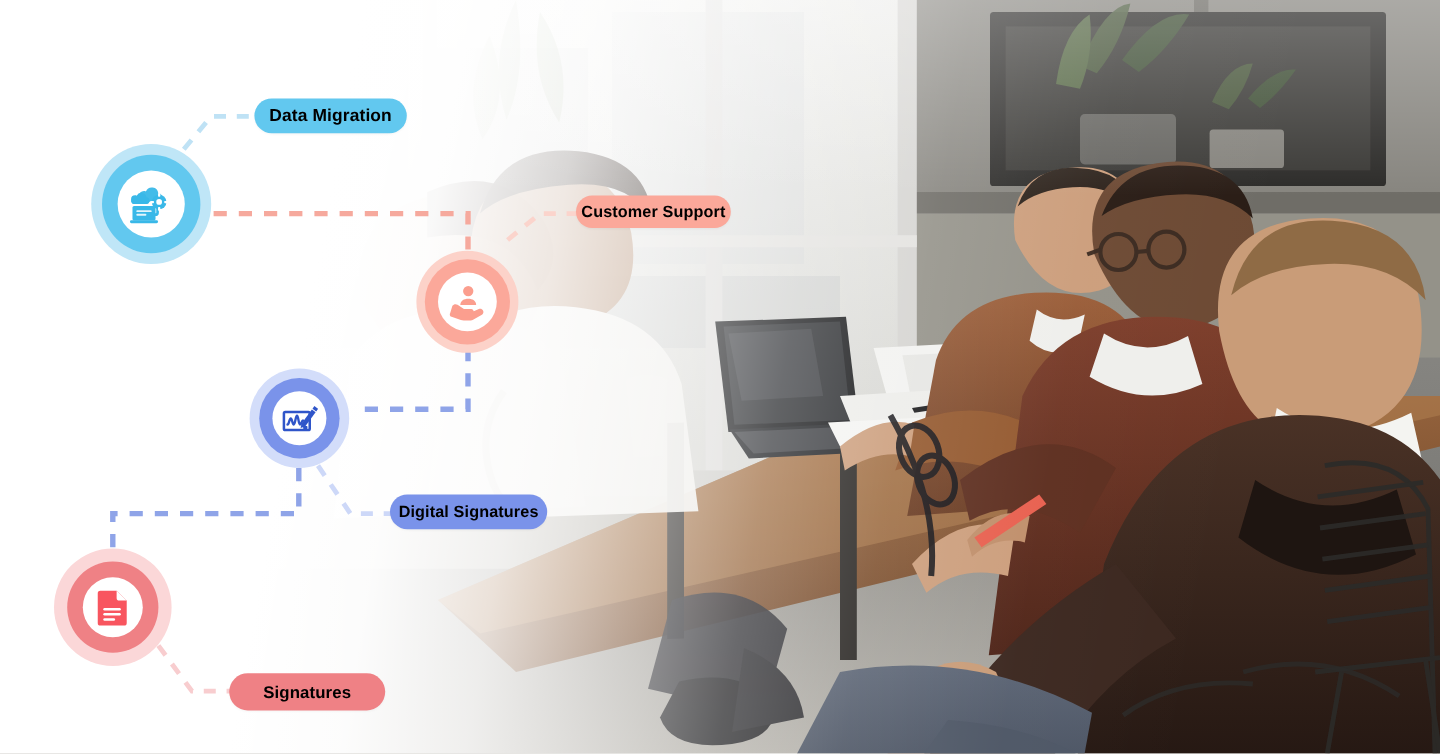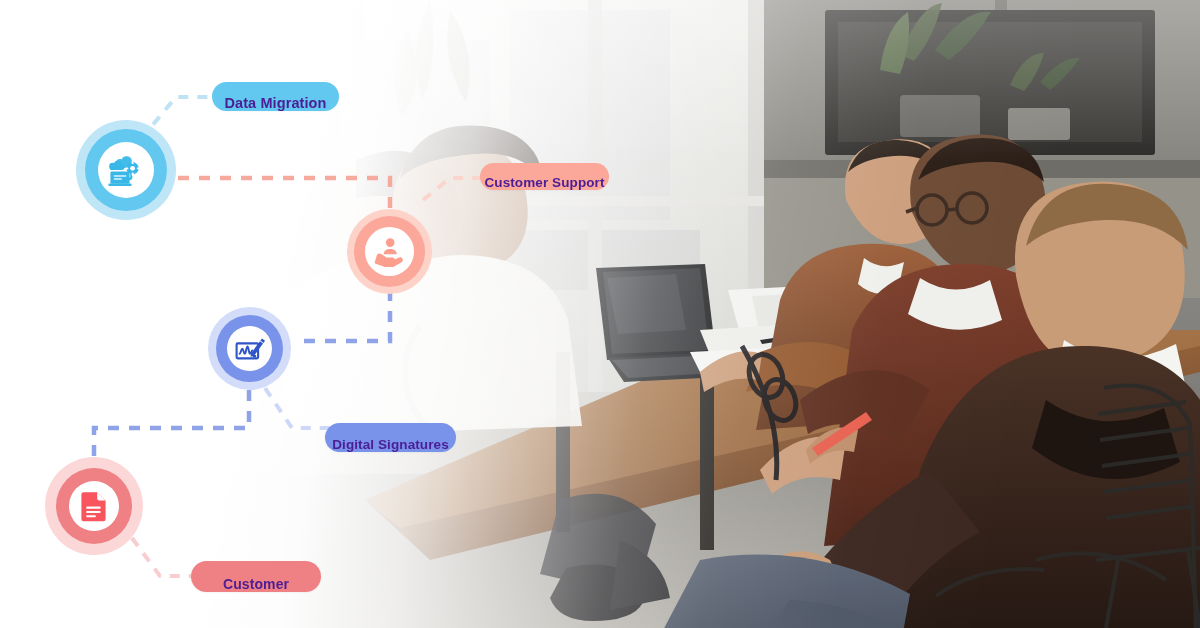--- a/index.html
+++ b/index.html
@@ -39,22 +39,22 @@
 
   
   .node{position:absolute;border-radius:50%;display:flex;align-items:center;justify-content:center;}
   .node .ring-outer{position:absolute;inset:0;border-radius:50%;}
   .node .ring-mid{position:absolute;border-radius:50%;}
   .node .core{position:absolute;border-radius:50%;background:#fff;display:flex;align-items:center;justify-content:center;}
   .node .core svg{display:block;}
 
   
   .pill{
-    position:absolute;display:flex;align-items:flex-end;justify-content:center;
-    border-radius:999px;color:#4c1d95;white-space:nowrap;
+    position:absolute;display:flex;align-items:center;justify-content:center;
+    border-radius:999px;color:#000000;white-space:nowrap;
     font-size:14.5px;font-weight:700;letter-spacing:.1px;
     box-shadow:0 1px 2px rgba(0,0,0,.04);
   }
   .pill-soft{font-weight:700;}
 </style>
 </head>
 <body>
 
 <div id="stage">
 
@@ -368,21 +368,21 @@
   </div>
 
   <div class="pill" style="left:212px;top:82px;width:127px;height:29px;background:#62c8ef;">
     <span>Data Migration</span>
   </div>
 
   <div class="pill pill-soft" style="left:480px;top:163px;width:129px;height:27px;background:#fba89a;font-size:13.5px;">
     <span>Customer Support</span>
   </div>
 
-  <div class="pill" style="left:325px;top:423px;width:131px;height:29px;background:#7a93ea;font-size:13.5px;">
+  <div class="pill" style="left:325px;top:412px;width:131px;height:29px;background:#7a93ea;font-size:13.5px;">
     <span>Digital Signatures</span>
   </div>
 
   <div class="pill" style="left:191px;top:561px;width:130px;height:31px;background:#ef8185;font-size:14px;">
-    <span>Customer</span>
+    <span>Signatures</span>
   </div>
 
 </div>
 
 </body></html>

